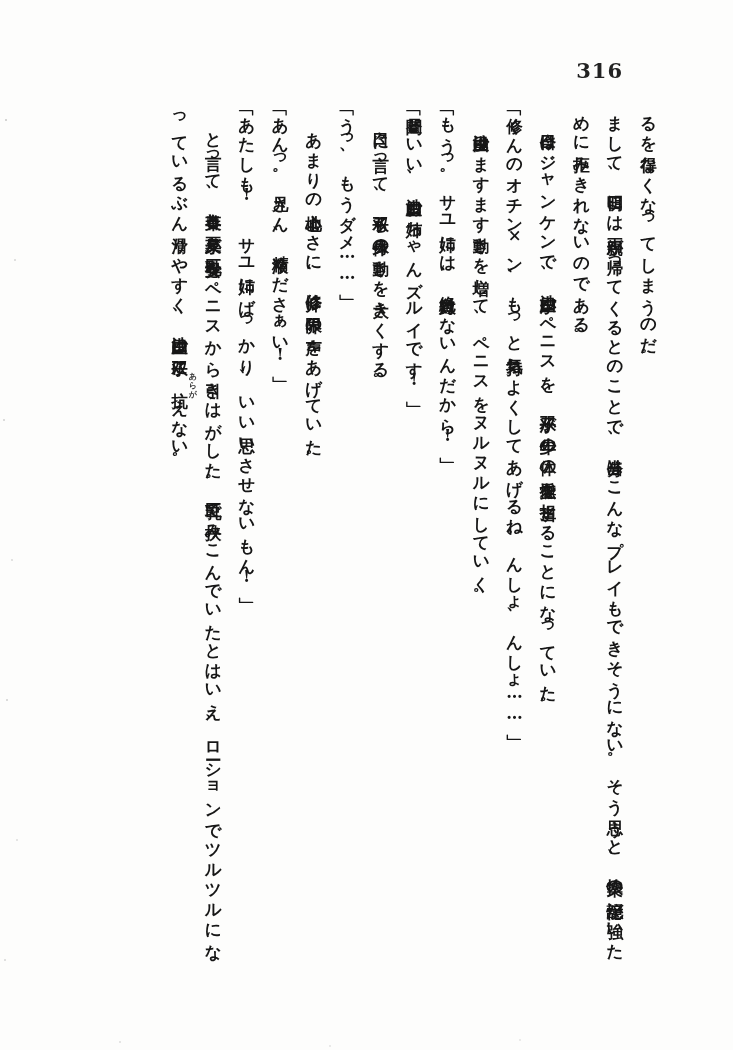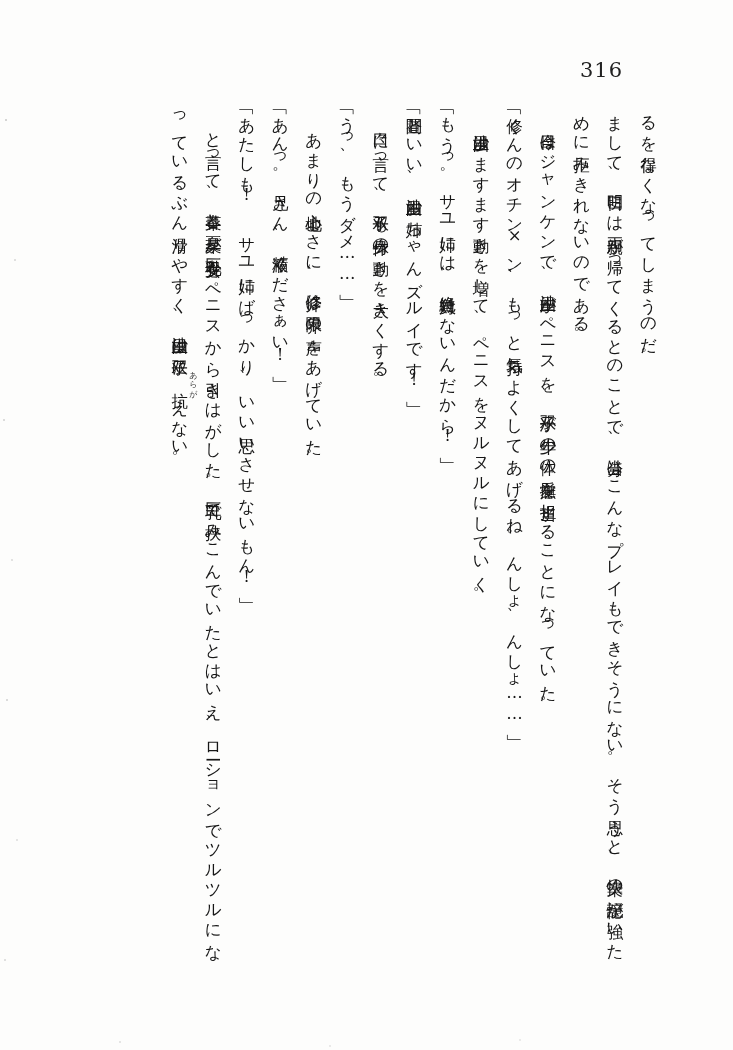--- a/index.html
+++ b/index.html
@@ -12,20 +12,21 @@
     height: 1050px;
     overflow: hidden;
     font-family: "DejaVu Serif", "Liberation Serif", serif;
     color: #1b1b1b;
   }
   #page {
     position: relative;
     width: 733px;
     height: 1050px;
     background: #fdfdfc;
+    font-weight: bold;
   }
   
   .gutter-noise {
     position: absolute;
     left: 0;
     top: 0;
     width: 26px;
     height: 1050px;
     background:
       radial-gradient(circle at 6px 120px, rgba(120,120,120,0.30) 0.8px, transparent 1.2px),

